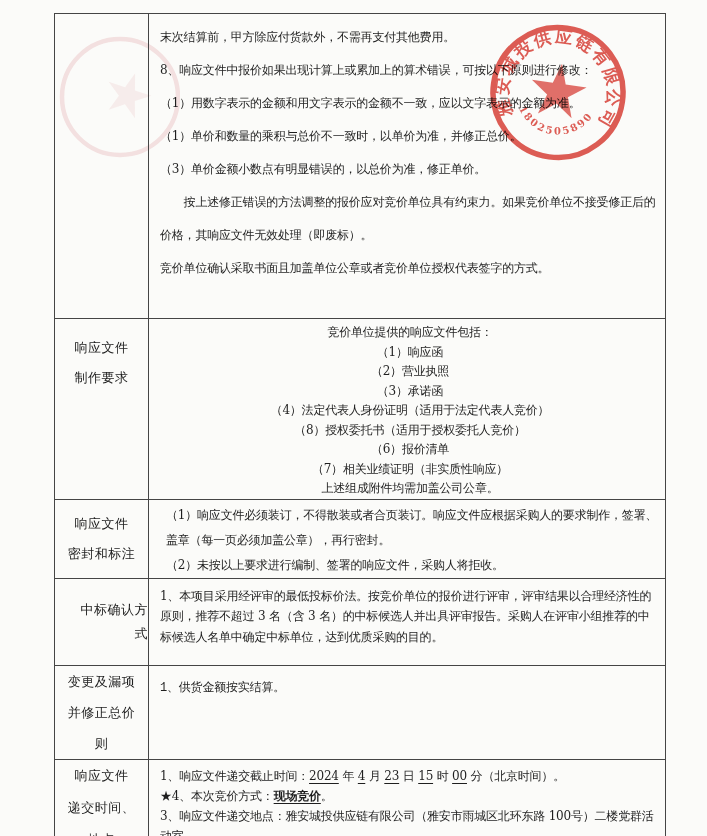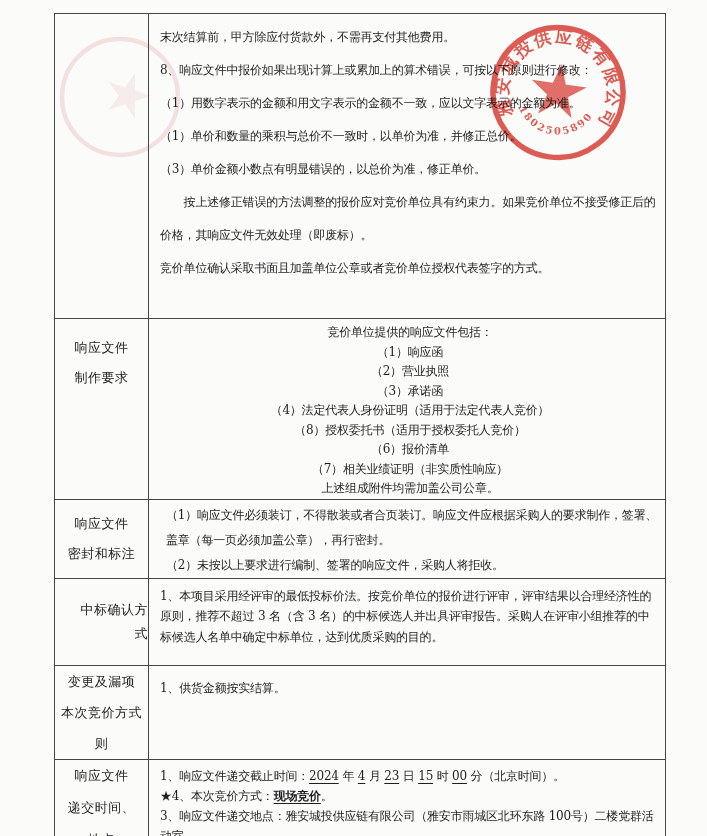--- a/index.html
+++ b/index.html
@@ -43,21 +43,21 @@
   }
   tr.r1 td.ct{padding-top:7px;}
   tr.r1 td.ct .tline{line-height:33px;}
   tr.r2 td.ct{padding-top:4px;text-align:center;}
   tr.r2 td.ct .tline{line-height:19.5px;}
   tr.r3 td.ct{padding-top:3px;padding-left:17px;}
   tr.r3 td.ct .tline{line-height:25px;}
   tr.r4 td.ct{padding-top:7px;}
   tr.r4 td.ct .tline{line-height:20.5px;}
   tr.r5 td.ct{padding-top:12px;}
-  tr.r5 td.ct .tline{line-height:20px;}
+  tr.r5 td.ct .tline{line-height:20px;font-family:Liberation Mono, monospace;}
   tr.r6 td.ct{padding-top:6px;}
   tr.r6 td.ct .tline{line-height:20px;}
 
   .u{text-decoration:underline;text-underline-offset:3px;}
   .b{font-weight:bold;}
 
   .stamp{position:absolute;mix-blend-mode:multiply;pointer-events:none;}
   .stamp.main{left:470px;top:8px;}
   .stamp.faint{left:25px;top:25px;}
   .stamp text{font-family:"DejaVu Serif","Liberation Serif",serif;}
@@ -124,21 +124,21 @@
             <div class="tline">中标确认方</div>
             <div class="tline">式</div>
           </td>
         <td class="ct">
             <div class="tline">1、本项目采用经评审的最低投标价法。按竞价单位的报价进行评审，评审结果以合理经济性的原则，推荐不超过 3 名（含 3 名）的中标候选人并出具评审报告。采购人在评审小组推荐的中标候选人名单中确定中标单位，达到优质采购的目的。</div>
           </td>
       </tr>
       <tr class="r5">
         <td class="hd">
             <div class="tline">变更及漏项</div>
-            <div class="tline">本次竞价方式</div>
+            <div class="tline">并修正总价</div>
             <div class="tline">则</div>
           </td>
         <td class="ct">
             <div class="tline">1、供货金额按实结算。</div>
           </td>
       </tr>
       <tr class="r6">
         <td class="hd">
             <div class="tline">响应文件</div>
             <div class="tline">递交时间、</div>

